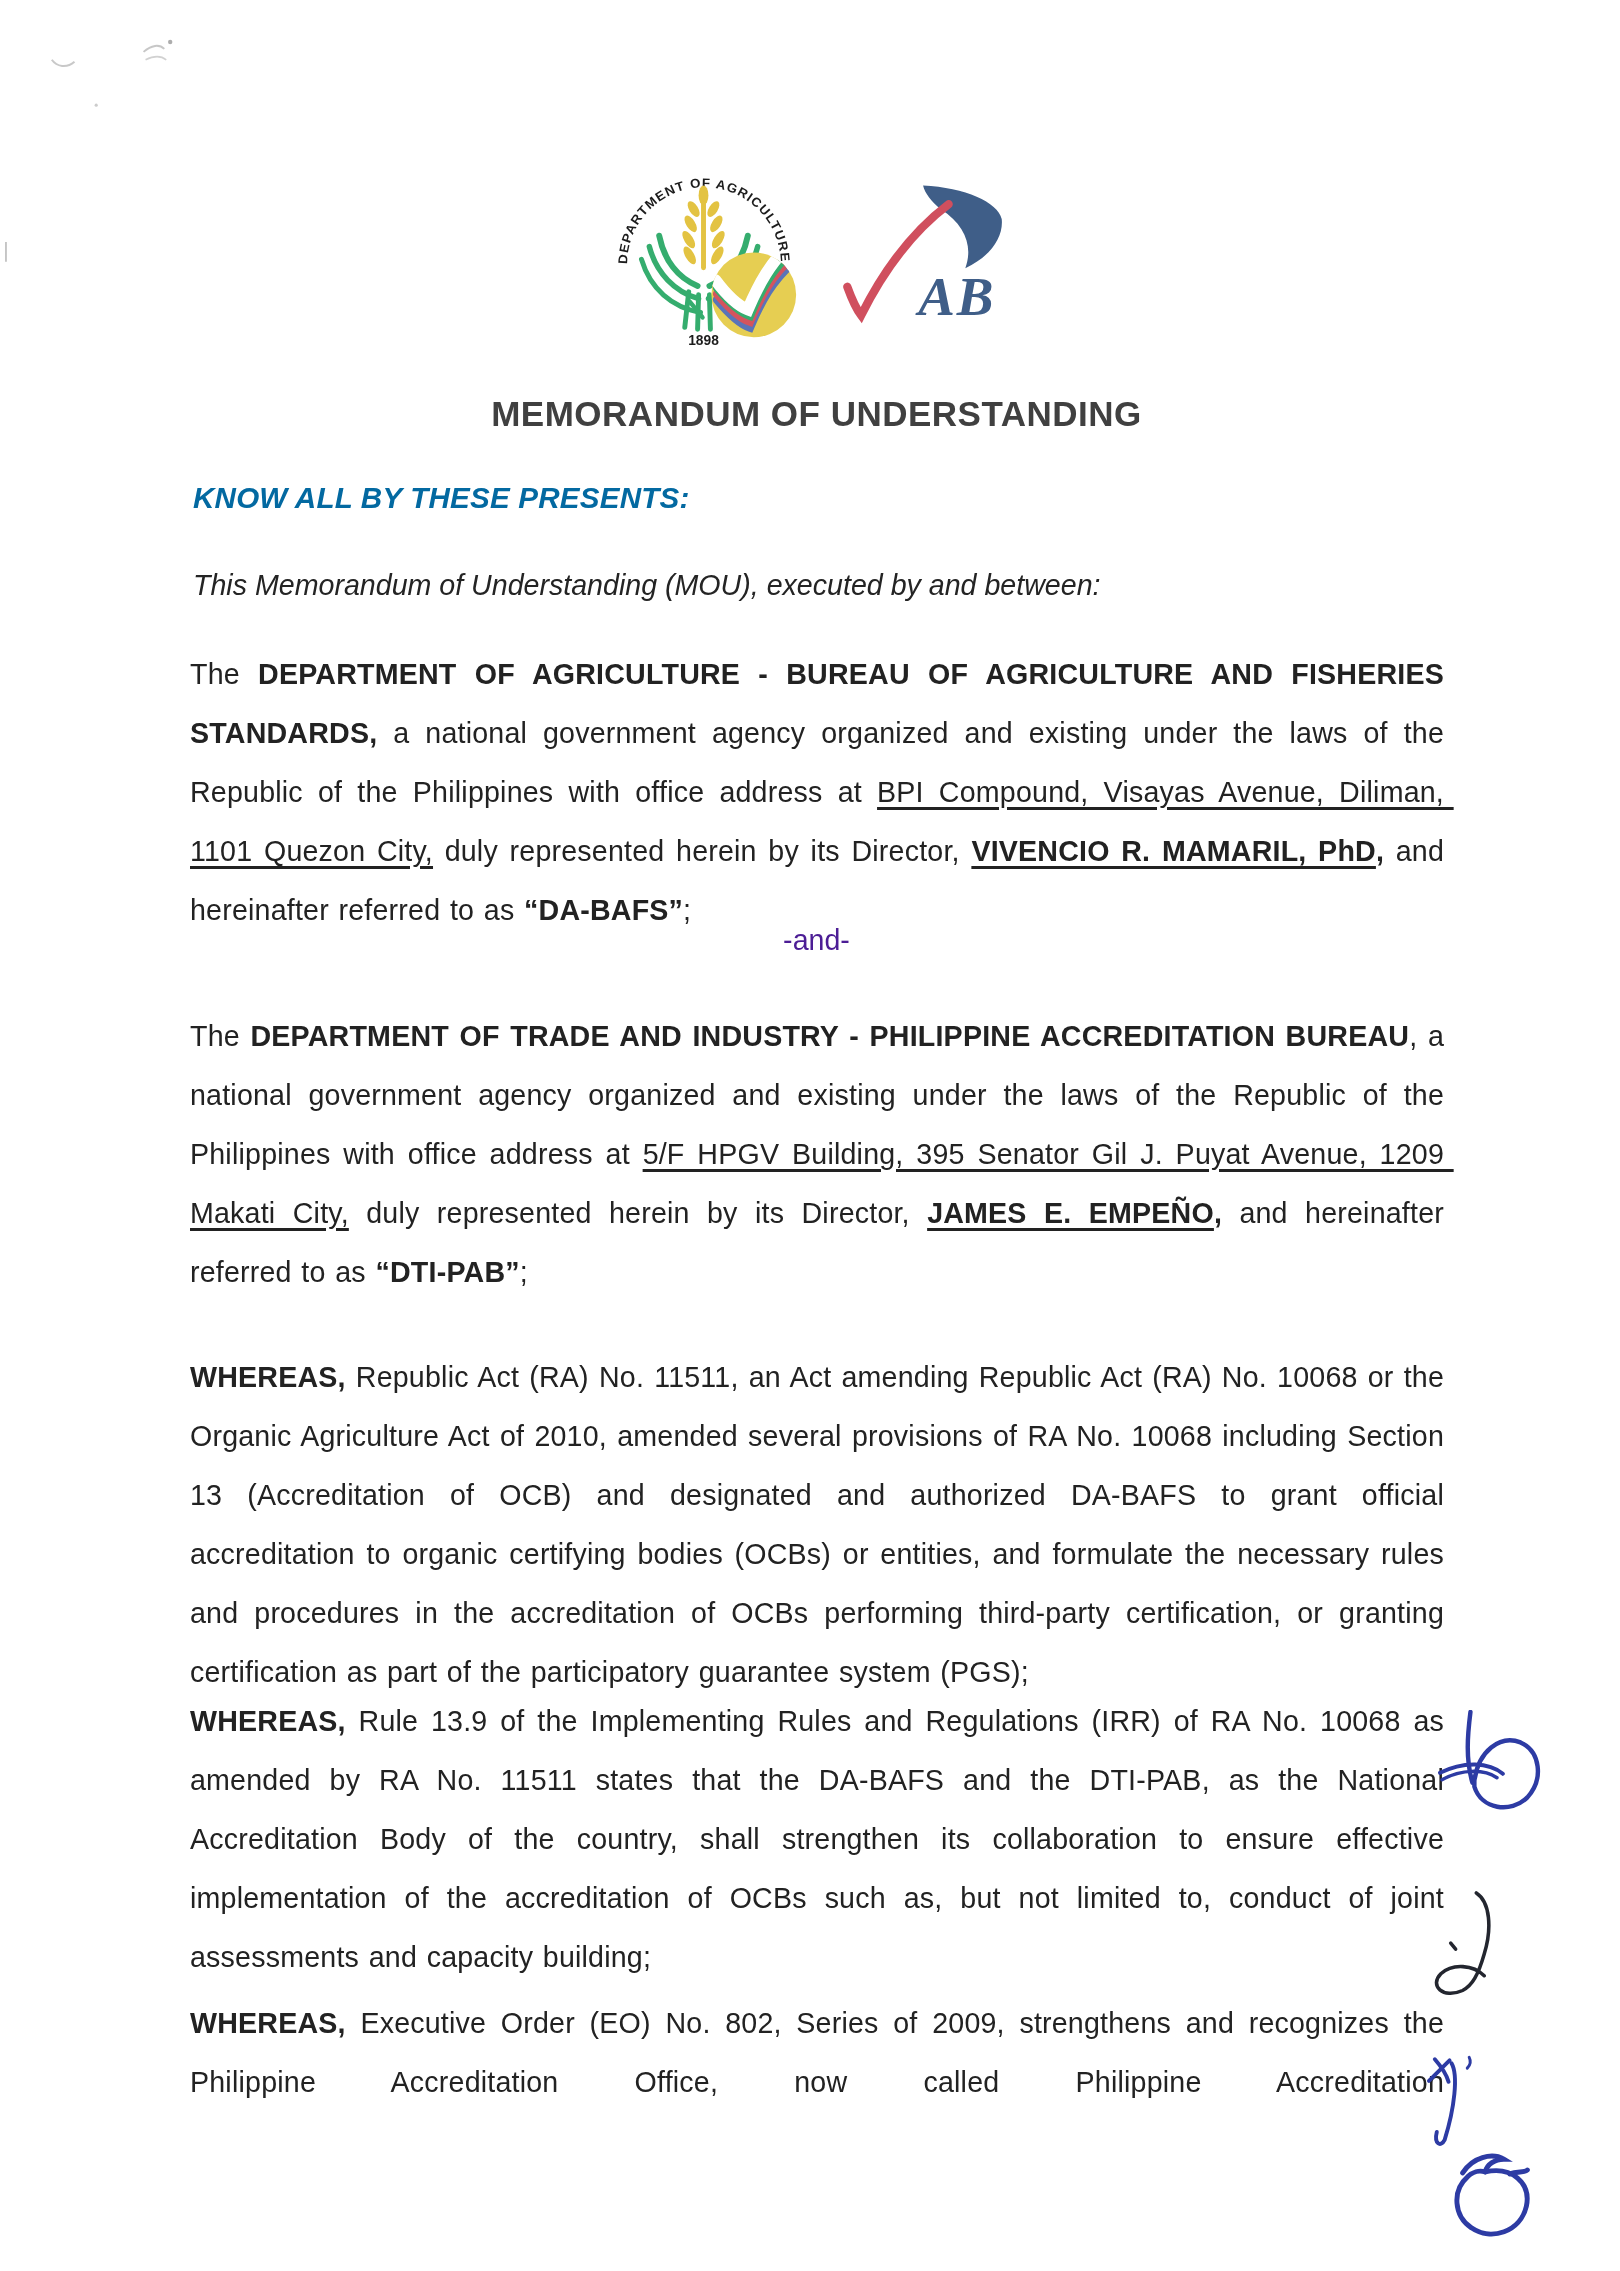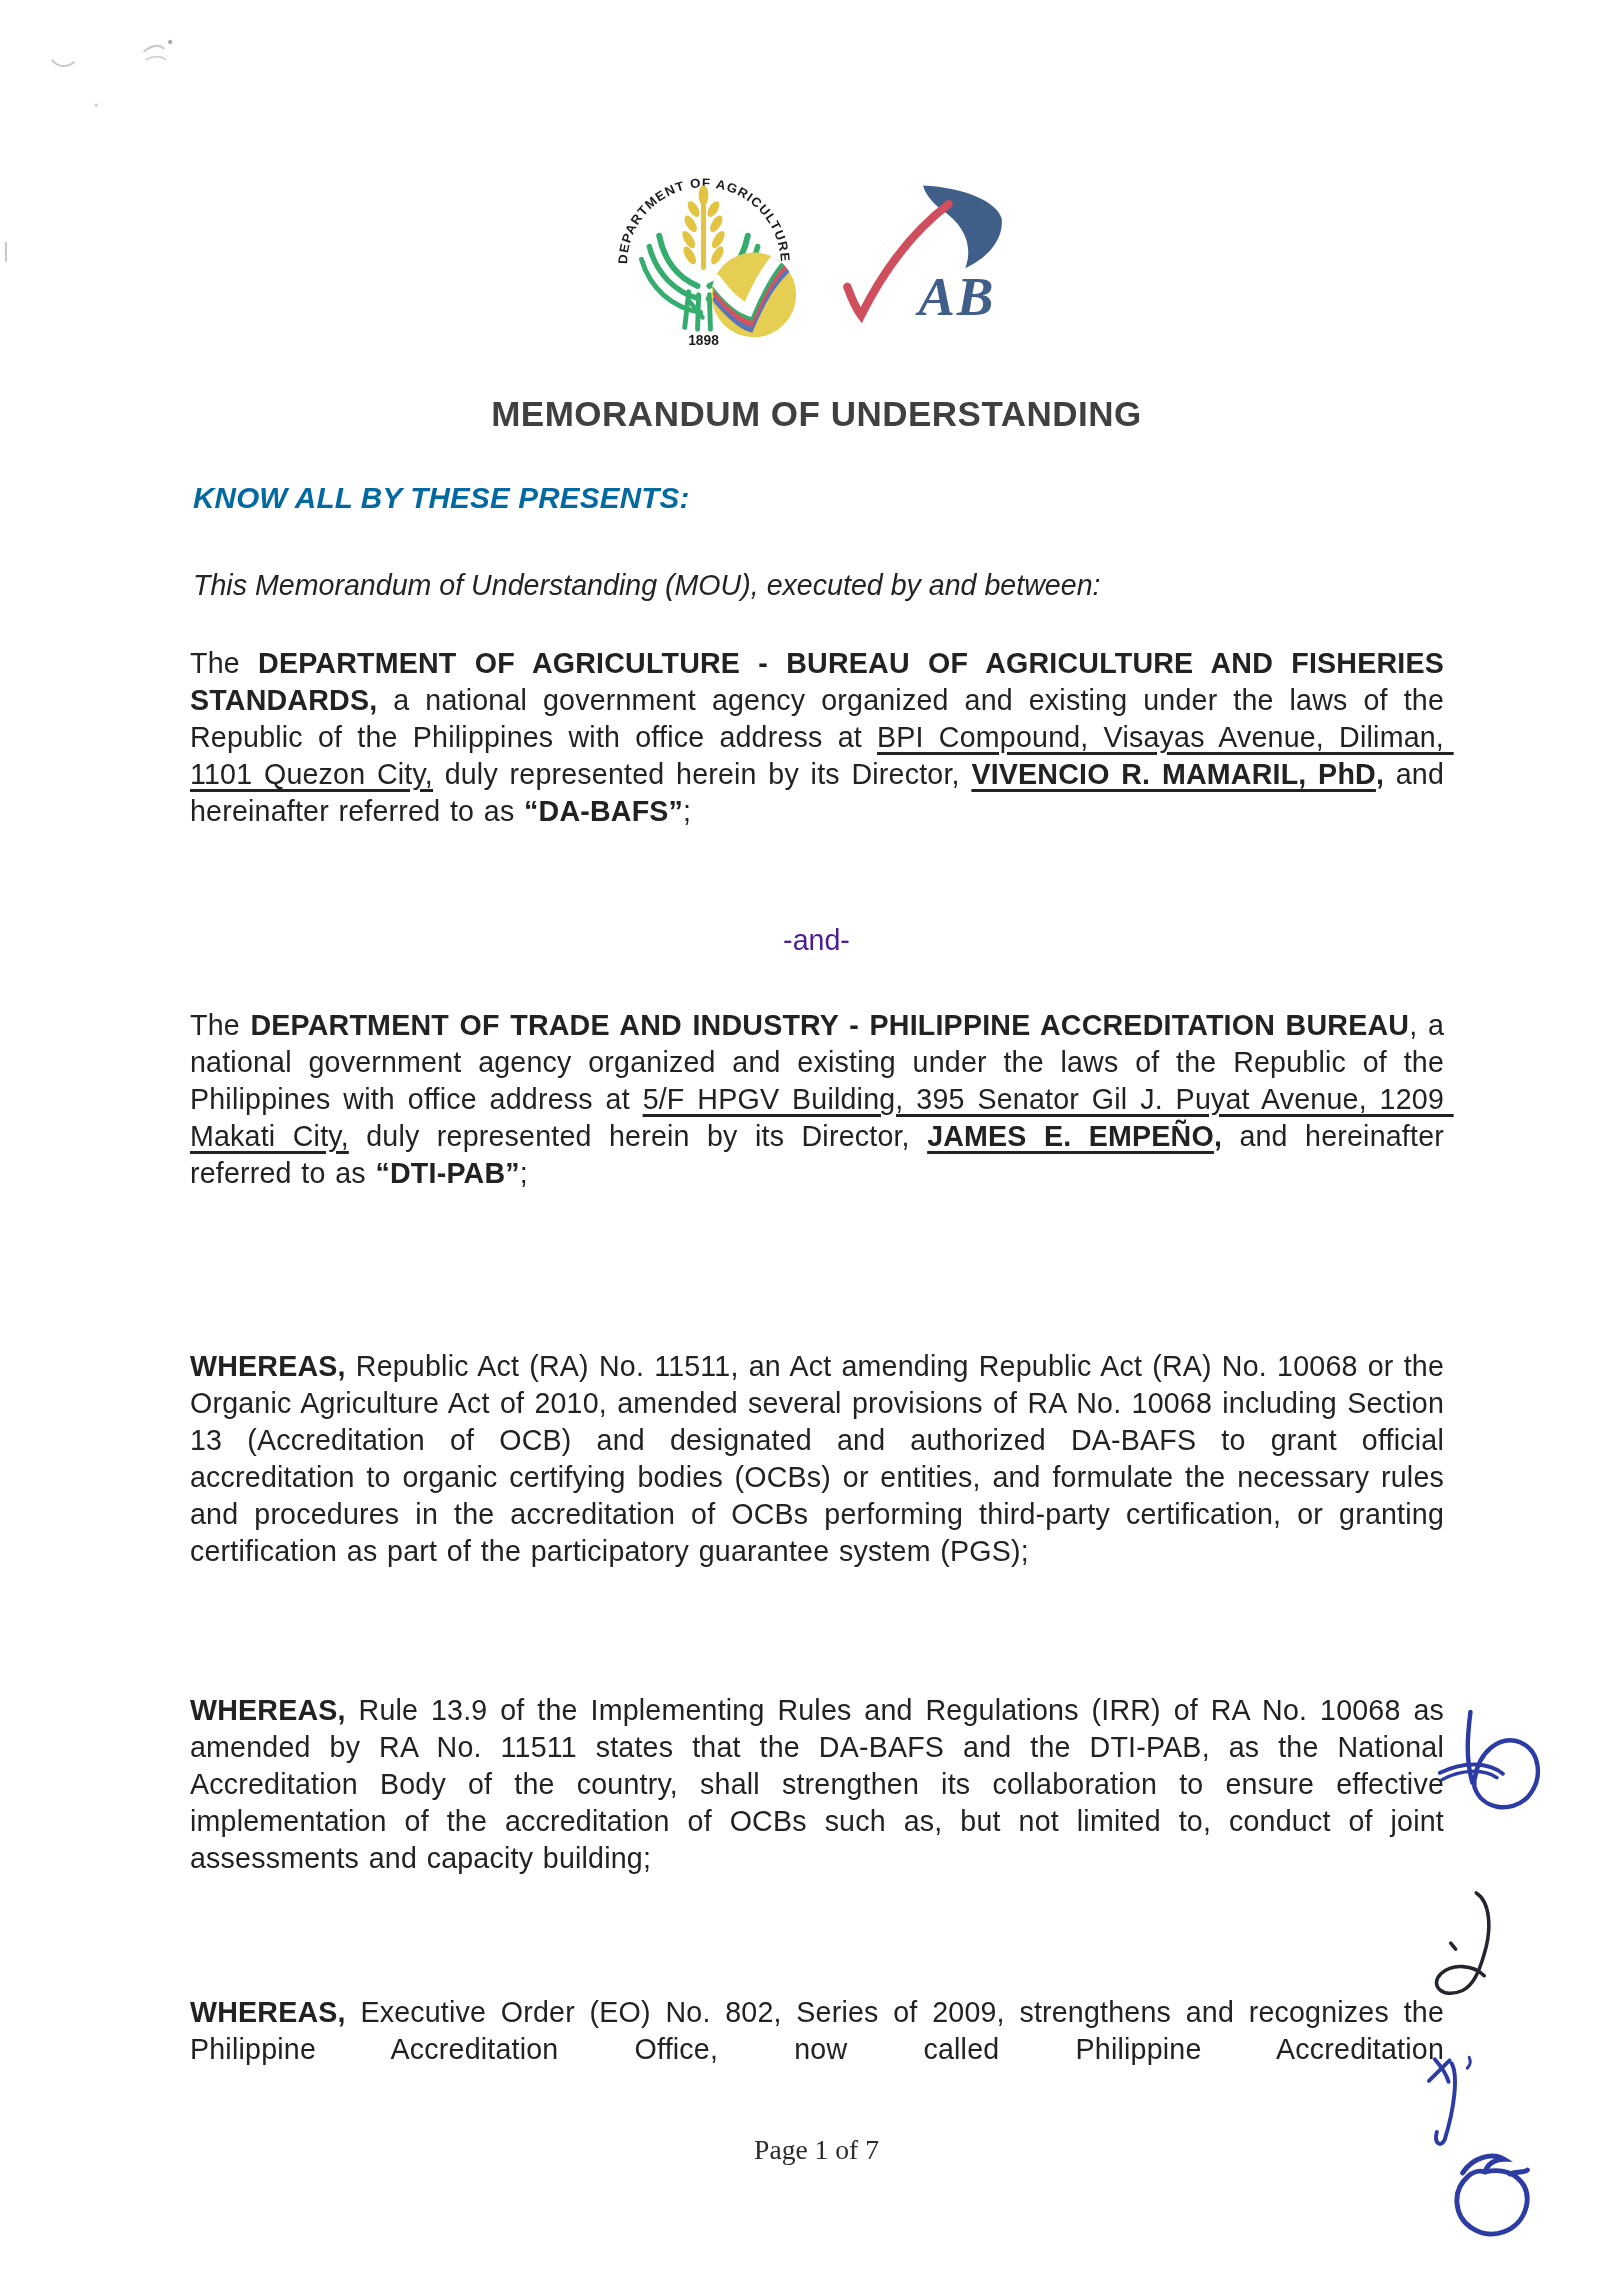--- a/index.html
+++ b/index.html
@@ -23,21 +23,21 @@
     left:193px;top:481px;width:1253px;
     font-size:29.6px;font-weight:700;font-style:italic;
     letter-spacing:0.2px;color:#0369a1;
   }
   .intro-line{
     left:193px;top:569px;width:1253px;
     font-size:28.6px;font-style:italic;color:#242424;
   }
   .body-par{
     left:190px;width:1254px;
-    font-size:28.6px;line-height:37px;
+    font-size:28.6px;line-height:59px;
     text-align:justify;
     letter-spacing:0.2px;word-spacing:1.5px;
     color:#222;
     margin:0;
   }
   .body-par span{white-space:pre-wrap;}
   .body-par .b{font-weight:700;}
   .body-par .u{text-decoration:underline;text-decoration-thickness:2.5px;text-underline-offset:4.9px;}
   .centered-line{
     left:190px;width:1253px;text-align:center;
@@ -184,16 +184,15 @@
   </svg>
 
   <svg class="abs" style="left:1443px;top:2149px" width="103" height="91" viewBox="0 0 105 92">
     <g fill="none" stroke="#2d3ba4" stroke-linecap="round">
       <path d="M20,24 C30,8 50,3 62,10 C53,10 45,15 43,23" stroke-width="5"></path>
       <path d="M43,23 C70,17 90,34 85,58 C79,84 49,94 29,80 C11,68 9,42 25,28 C30,23 37,21 43,23" stroke-width="5"></path>
       <path d="M68,25 C76,22 83,24 86,21" stroke-width="5"></path>
     </g>
   </svg>
 
-  <div class="abs footer-page">Page 1 of 7</div>
 
 </div>
 
 
 </body></html>

